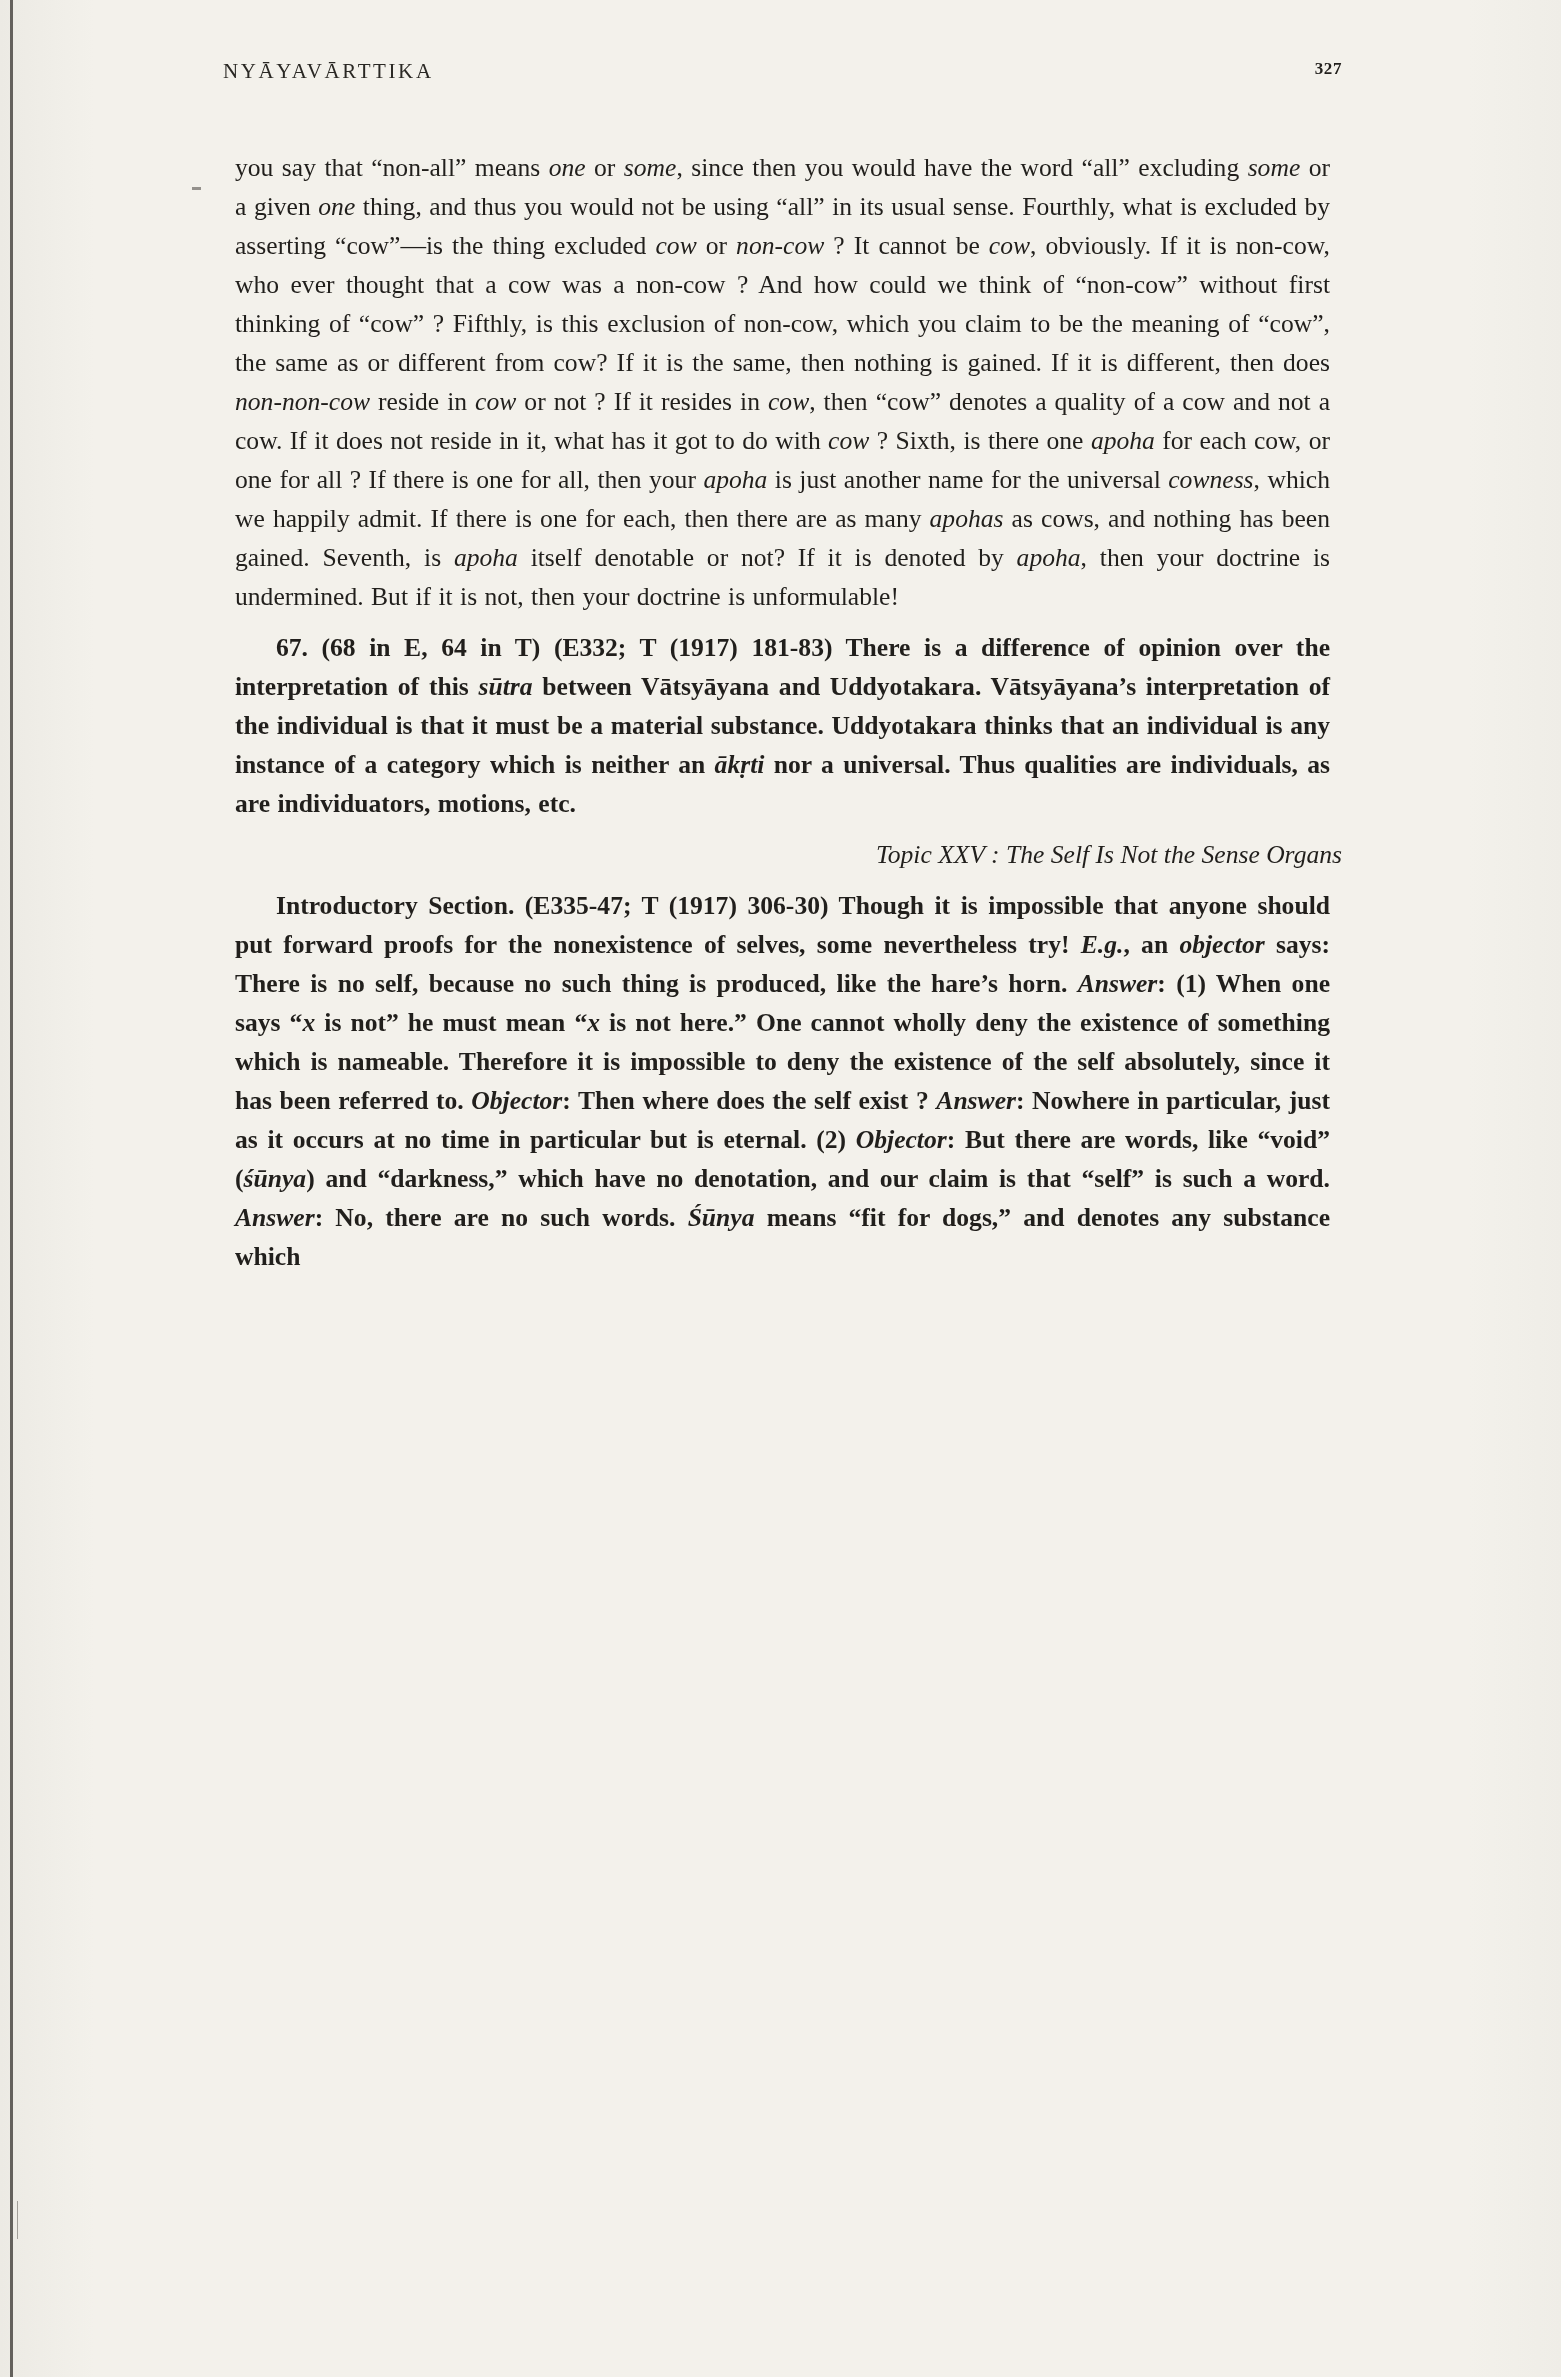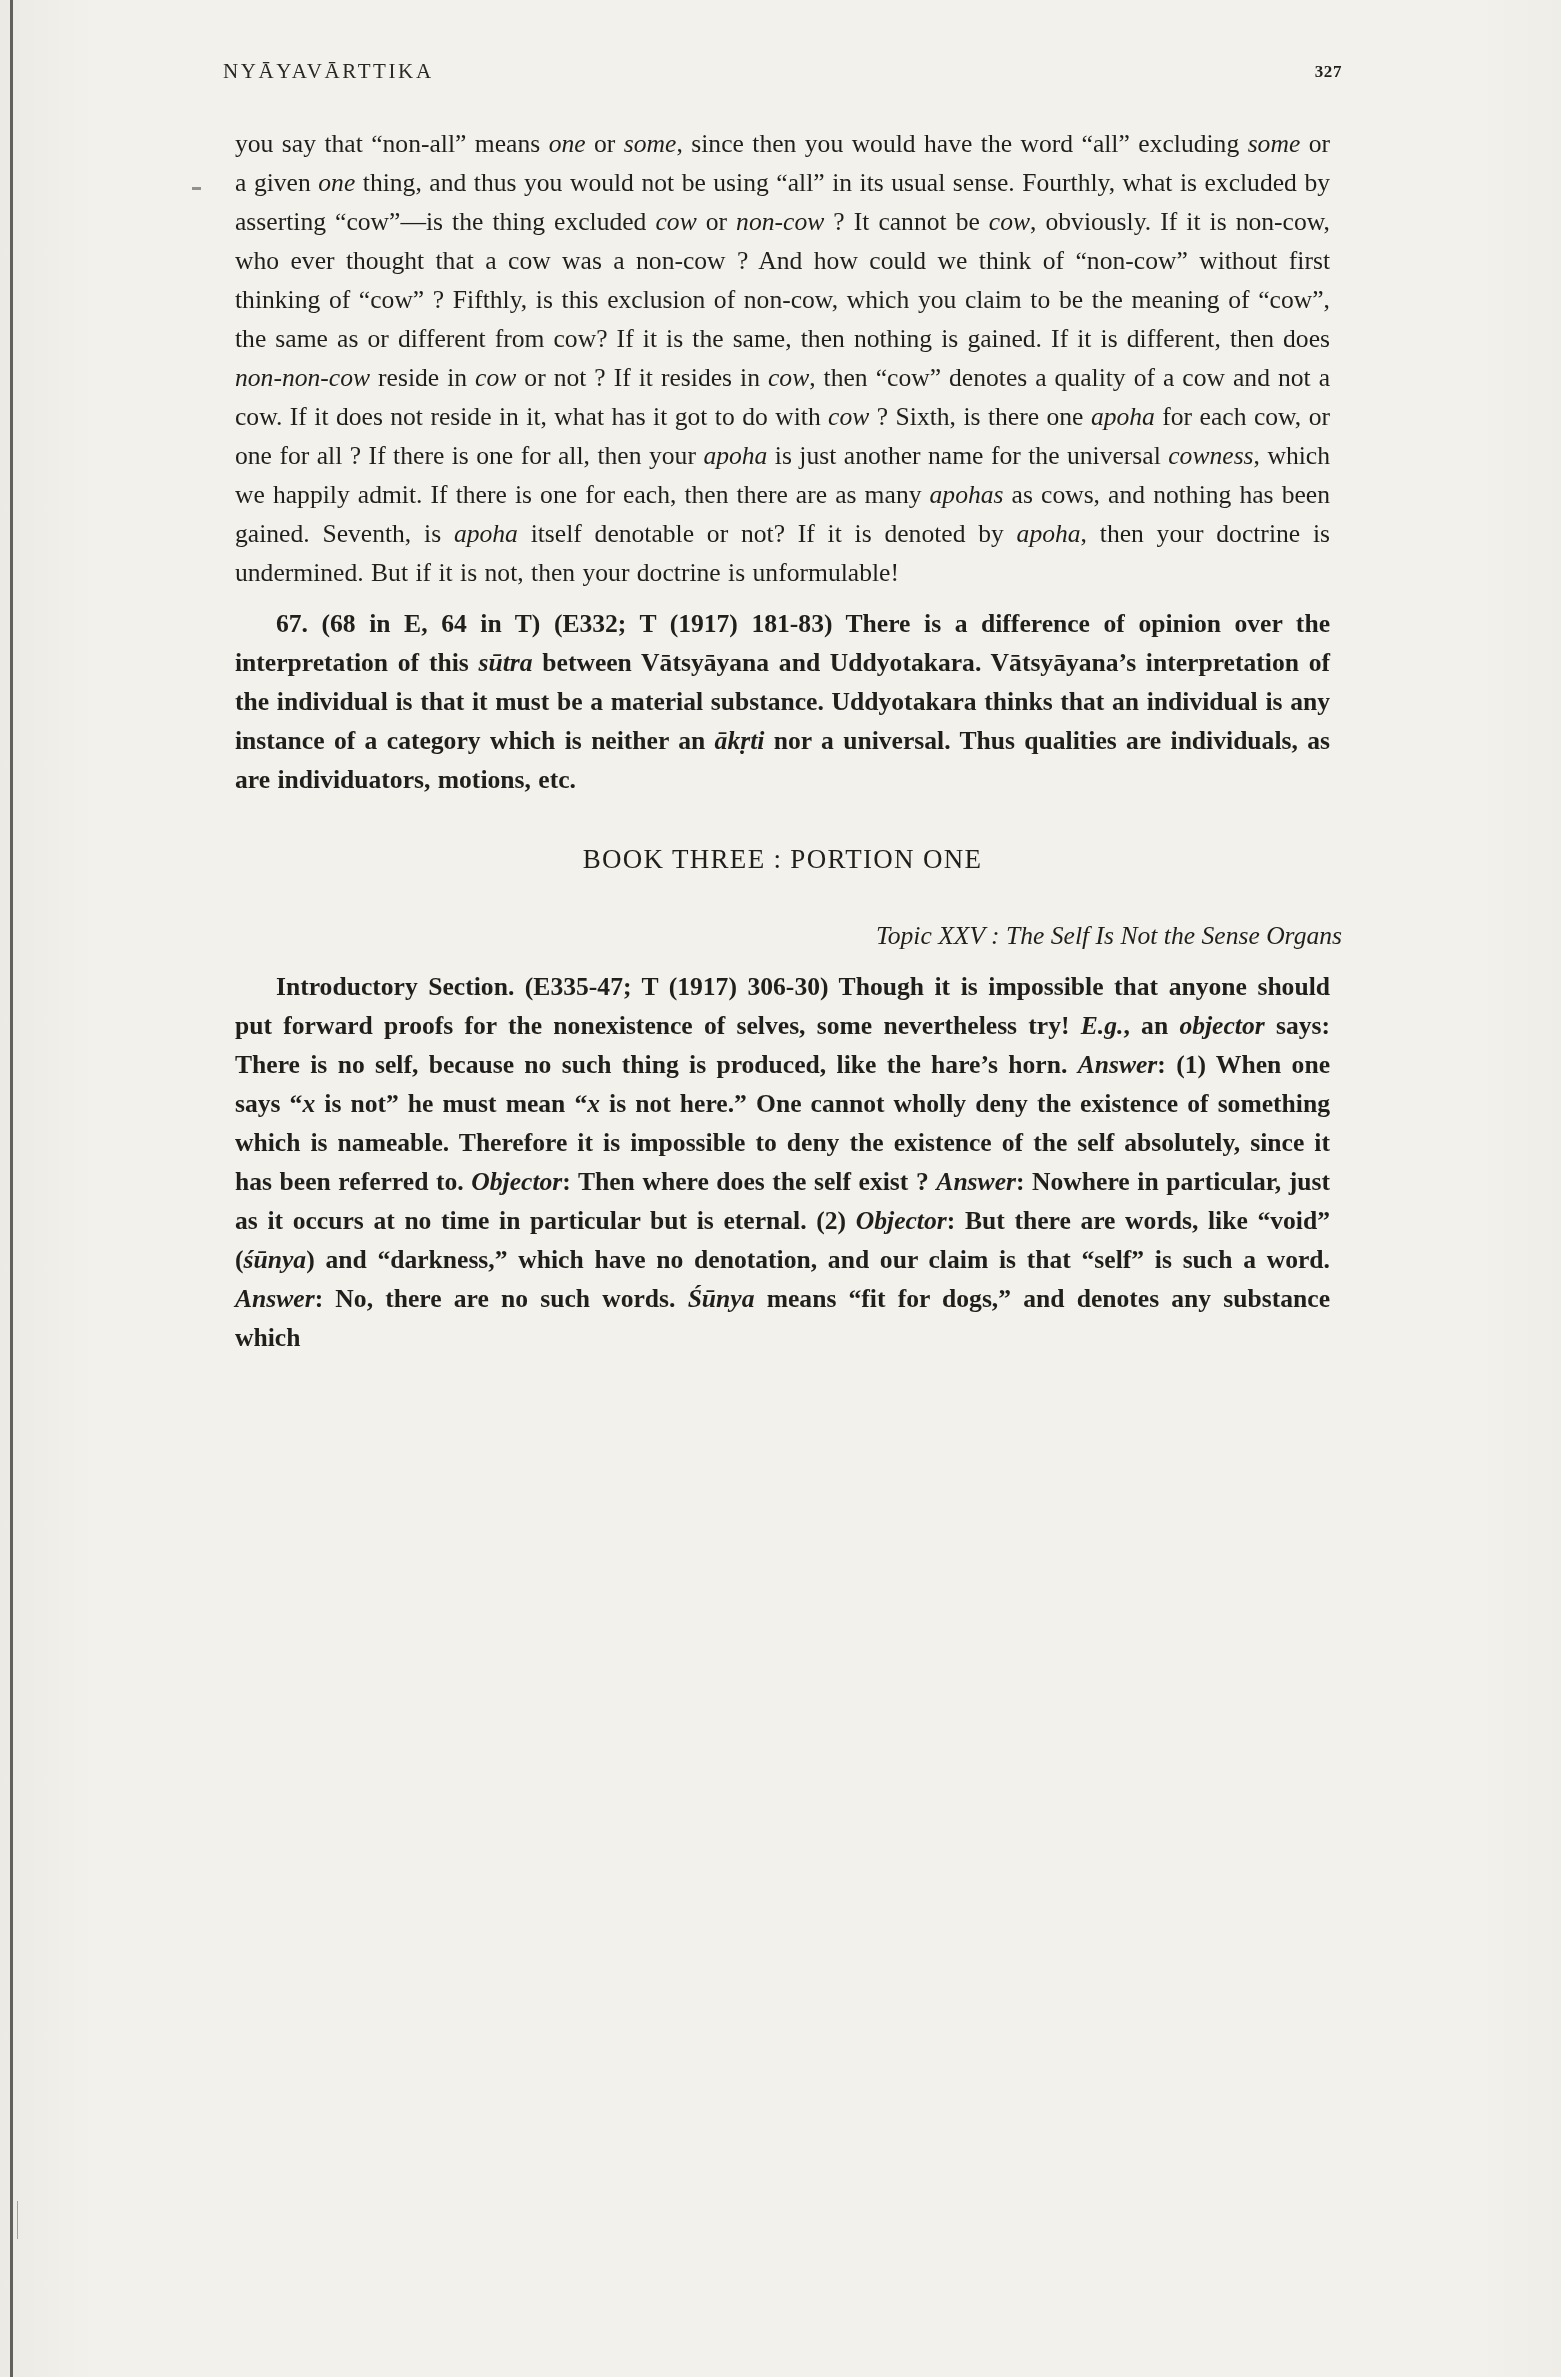--- a/index.html
+++ b/index.html
@@ -46,22 +46,22 @@
   }
   .content {
     position: absolute;
     left: 223px;
     top: 59px;
     width: 1119px;
   }
   .header-row {
     display: flex;
     justify-content: space-between;
-    align-items: center;
-    margin-bottom: 40px;
+    align-items: flex-start;
+    margin-bottom: 64px;
   }
   .running-title {
     font-size: 21px;
     letter-spacing: 2.6px;
     color: #2a2824;
   }
   .page-number {
     font-size: 17px;
     font-weight: bold;
     letter-spacing: 0.6px;
@@ -106,20 +106,19 @@
   <div class="content">
     <div class="header-row">
       <span class="running-title">NYĀYAVĀRTTIKA</span>
       <span class="page-number">327</span>
     </div>
 
     <p class="para"><span>you say that “non-all” means </span><em>one</em><span> or </span><em>some</em><span>, since then you would have the word “all” excluding </span><em>some</em><span> or a given </span><em>one</em><span> thing, and thus you would not be using “all” in its usual sense.  Fourthly, what is excluded by asserting “cow”—is the thing excluded </span><em>cow</em><span> or </span><em>non-cow</em><span> ? It cannot be </span><em>cow</em><span>, obviously. If it is non-cow, who ever thought that a cow was a non-cow ?   And how could we think of “non-cow” without first thinking of “cow” ?   Fifthly, is this exclusion of non-cow, which you claim to be the meaning of “cow”, the same as or different from cow? If it is the same, then nothing is gained.  If it is different, then does </span><em>non-non-cow</em><span> reside in </span><em>cow</em><span> or not ?   If it resides in </span><em>cow</em><span>, then “cow” denotes a quality of a cow and not a cow.   If it does not reside in it, what has it got to do with </span><em>cow</em><span> ?   Sixth, is there one </span><em>apoha</em><span> for each cow, or one for all ?   If there is one for all, then your </span><em>apoha</em><span> is just another name for the universal </span><em>cowness</em><span>, which we happily admit.  If there is one for each, then there are as many </span><em>apohas</em><span> as cows, and nothing has been gained. Seventh, is </span><em>apoha</em><span> itself denotable or  not? If it is denoted by </span><em>apoha</em><span>, then your doctrine is undermined.   But if it is not, then your doctrine is unformulable!</span></p>
 
     <p class="para indent"><span>67.  (68 in E, 64 in T)  (E332;  T  (1917)  181-83)   There is a difference of opinion over the interpretation of this </span><em>sūtra</em><span> between Vātsyāyana and Uddyotakara.  Vātsyāyana’s interpretation of the individual is that it must be a material substance.   Uddyotakara thinks that an individual is any instance of a category which is neither an </span><em>ākṛti</em><span> nor a universal.  Thus qualities are individuals, as are individuators, motions, etc.</span></p>
 
-    <h2 class="book-heading">BOOK THREE : PORTION ONE</h2>
 
     <p class="topic"><em>Topic XXV : The Self Is Not the Sense Organs</em></p>
 
     <p class="para indent"><span>Introductory Section.   (E335-47; T (1917) 306-30) Though it is impossible that anyone should put forward proofs for the nonexistence of selves, some nevertheless try! </span><em>E.g.</em><span>, an </span><em>objector</em><span> says:   There is no self, because no such thing is produced, like the hare’s horn.   </span><em>Answer</em><span>: (1) When one says  “</span><em>x</em><span> is not” he must mean “</span><em>x</em><span> is not here.”   One cannot wholly deny the existence of something which is nameable. Therefore it is impossible to deny the existence of the self absolutely, since it has been referred to.   </span><em>Objector</em><span>:  Then where does the self exist ? </span><em>Answer</em><span>:  Nowhere in particular, just as it occurs at no time in particular but is eternal.   (2) </span><em>Objector</em><span>:  But there are words, like “void” (</span><em>śūnya</em><span>) and “darkness,” which have no denotation, and our claim is that “self” is such a word.  </span><em>Answer</em><span>: No,  there are no  such words.  </span><em>Śūnya</em><span> means “fit for dogs,” and denotes any substance which</span></p>
   </div>
 </div>
 
 
 </body></html>

